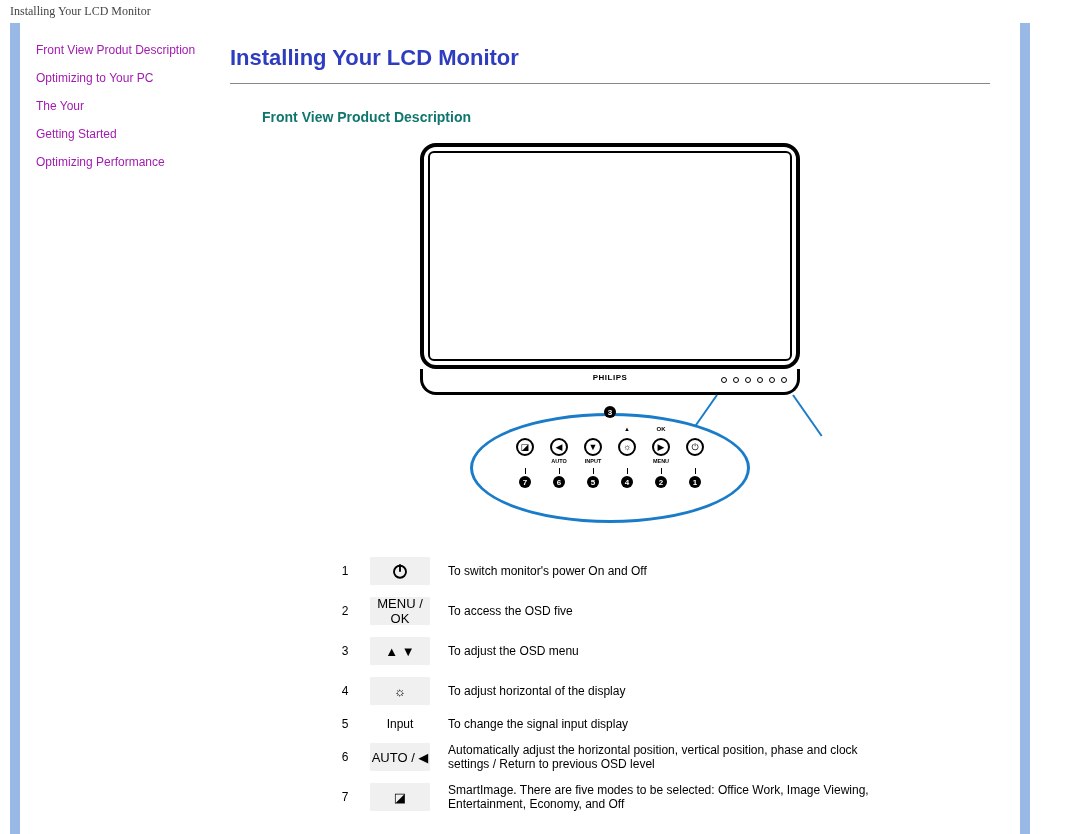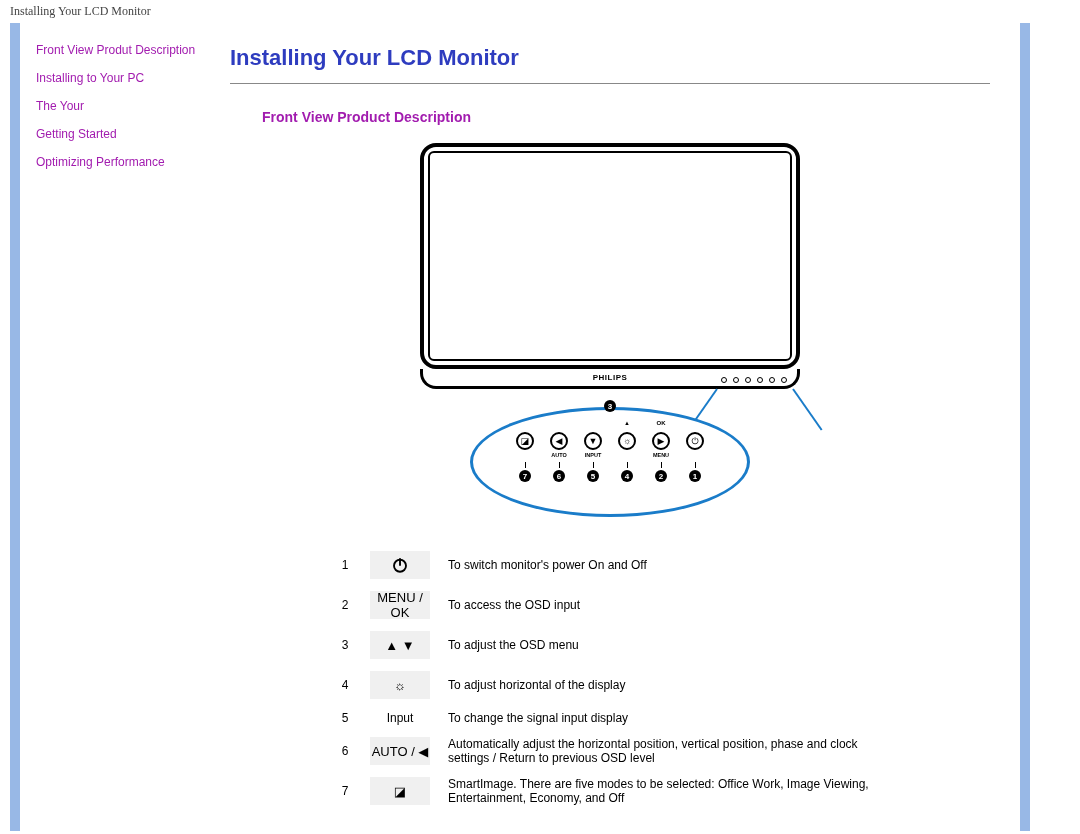--- a/index.html
+++ b/index.html
@@ -48,21 +48,21 @@
     margin: 8px 0 12px;
   }
   hr.divider {
     border: none;
     border-top: 1px solid #888;
     margin: 0 0 25px 0;
   }
   .sub-title {
     font-size: 14px;
     font-weight: bold;
-    color: #a21caf;
+    color: #0f766e;
     margin: 0 0 18px;
     padding-left: 32px;
   }
   
   .diagram {
     width: 500px;
     margin: 0 auto 28px;
   }
   .monitor-body {
     width: 380px;
@@ -78,21 +78,21 @@
   .screen {
     border: 2px solid #000;
     border-radius: 6px;
     height: 210px;
     background: #fff;
   }
   .bezel-bottom {
     border: 3px solid #000;
     border-top: none;
     border-radius: 0 0 16px 16px;
-    height: 20px;
+    height: 26px;
     position: relative;
     background: #fff;
   }
   .brand {
     position: absolute;
     left: 50%;
     top: 4px;
     transform: translateX(-50%);
     font-size: 8px;
     font-weight: bold;
@@ -225,21 +225,21 @@
   .power-svg { width: 18px; height: 18px; }
 </style>
 </head>
 <body>
 
 <div class="header-bar">Installing Your LCD Monitor</div>
 
 <div class="page">
   <nav class="sidebar">
     <a href="#">Front View Produt Description</a>
-    <a href="#">Installing to Your PC</a>
+    <a href="#">Optimizing to Your PC</a>
     <a href="#">The Your</a>
     <a href="#">Getting Started</a>
     <a href="#">Optimizing Performance</a>
   </nav>
 
   <main class="content">
     <h1 class="main-title">Installing Your LCD Monitor</h1>
     <hr class="divider">
     <h2 class="sub-title">Front View Product Description</h2>
 
@@ -318,21 +318,21 @@
                 <svg class="power-svg" viewBox="0 0 24 24">
                   <circle cx="12" cy="13" r="8" fill="none" stroke="#000" stroke-width="2.5"></circle>
                   <line x1="12" y1="3" x2="12" y2="13" stroke="#000" stroke-width="2.5"></line>
                 </svg>
               </span></td>
             <td>To switch monitor's power On and Off</td>
           </tr>
           <tr>
             <td class="idx">2</td>
             <td class="icon-cell"><span class="pic-box">MENU / OK</span></td>
-            <td>To access the OSD input</td>
+            <td>To access the OSD five</td>
           </tr>
           <tr>
             <td class="idx">3</td>
             <td class="icon-cell"><span class="pic-box">▲ ▼</span></td>
             <td>To adjust the OSD menu</td>
           </tr>
           <tr>
             <td class="idx">4</td>
             <td class="icon-cell"><span class="pic-box">☼</span></td>
             <td>To adjust horizontal of the display</td>

